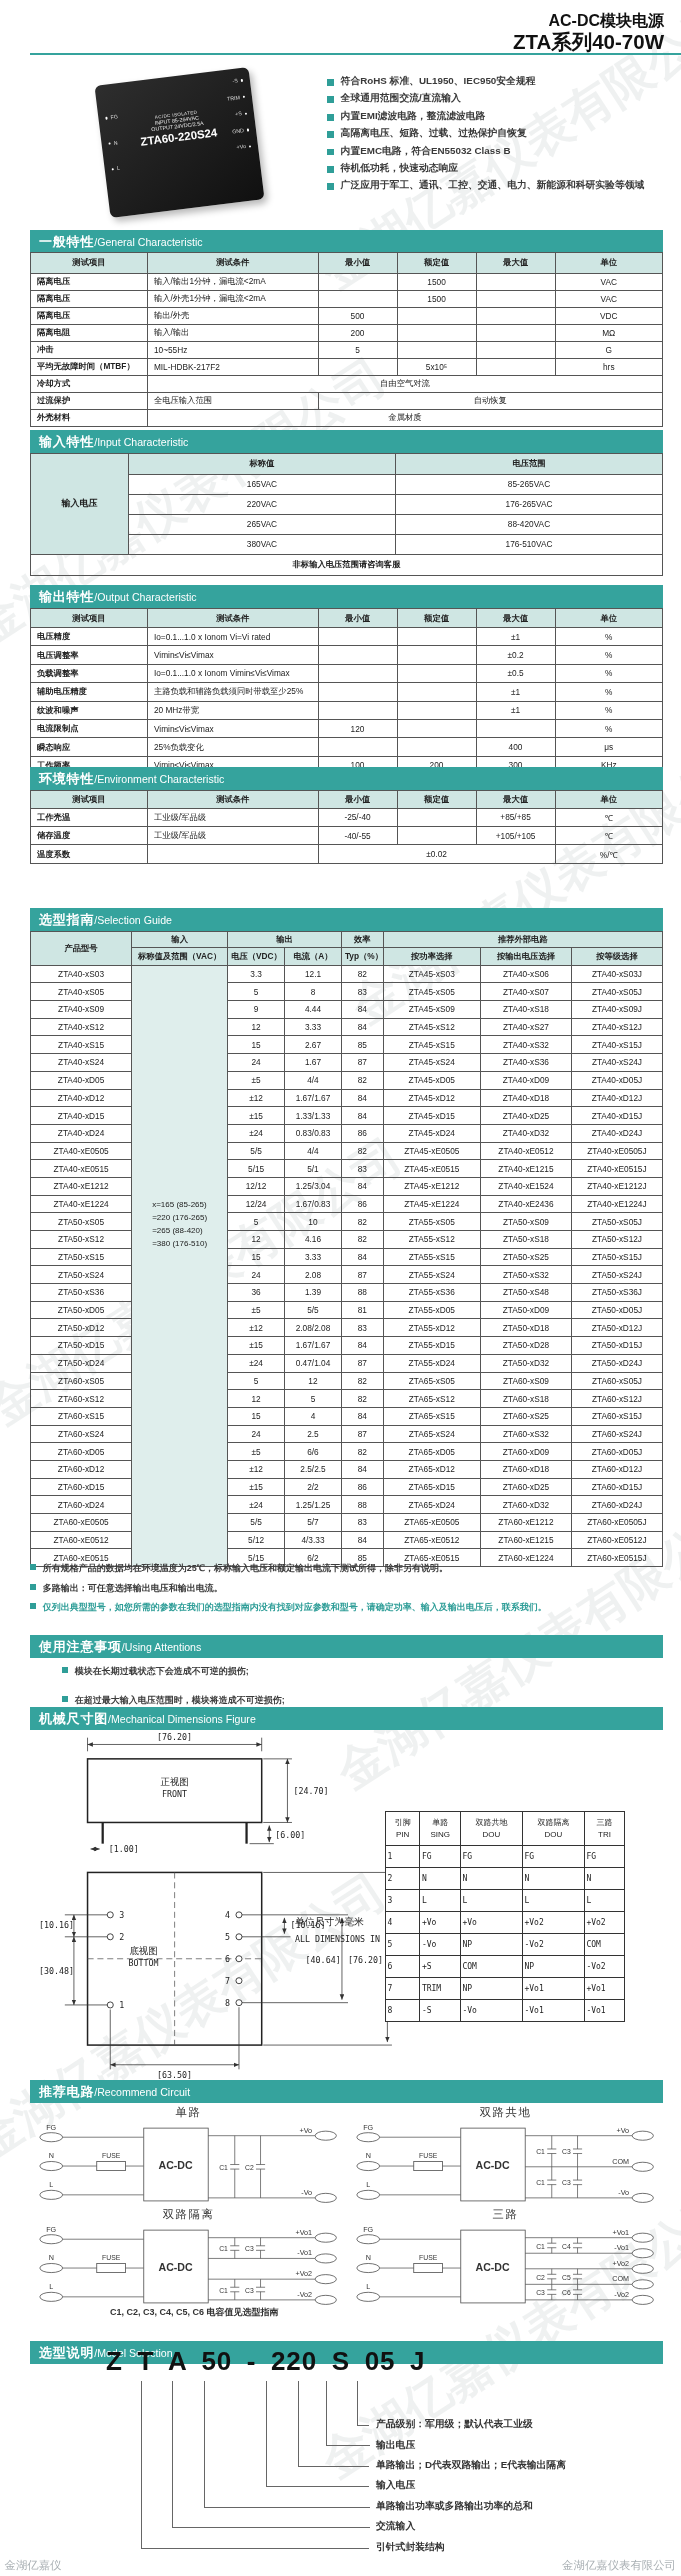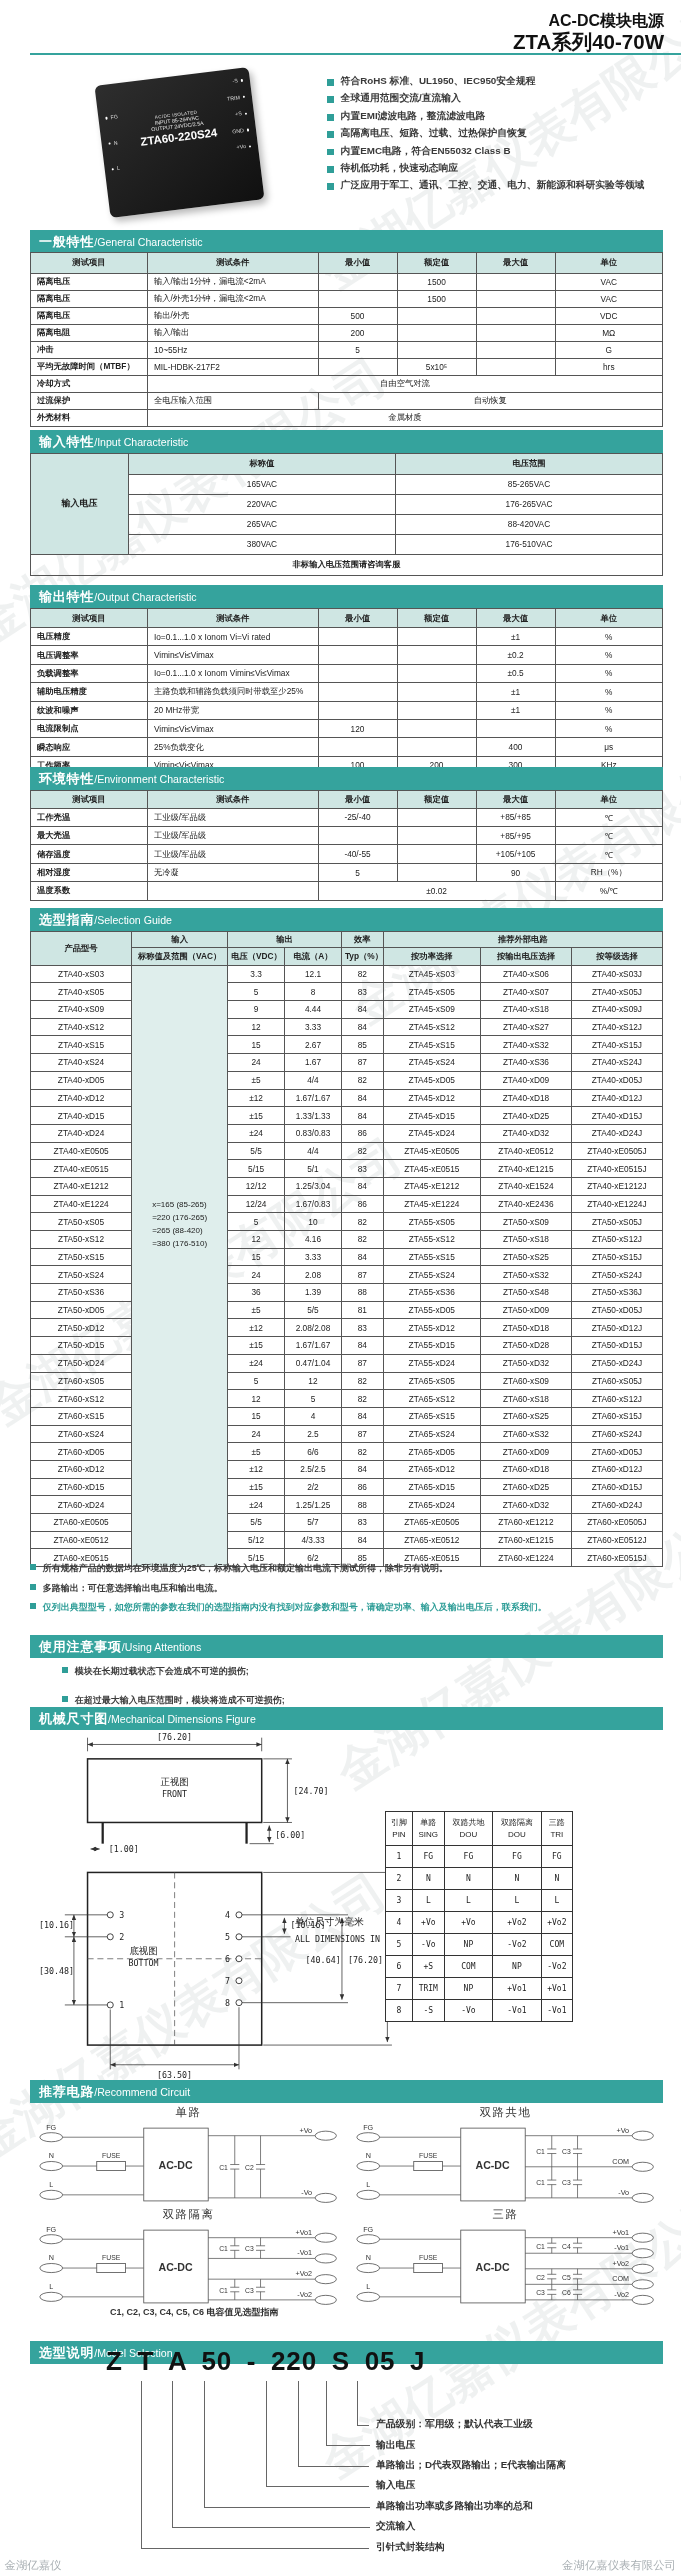--- a/index.html
+++ b/index.html
@@ -68,22 +68,22 @@
   .mech-svg{position:absolute;left:30px;top:1730px;}
   .mrect{fill:none;stroke:#222;stroke-width:2;}
   .mext{stroke:#333;stroke-width:1;}
   .mdim{stroke:#333;stroke-width:1;marker-start:url(#ar);marker-end:url(#ar);}
   .mdash{stroke:#555;stroke-width:1;stroke-dasharray:8 5;}
   .mpin{stroke:#222;stroke-width:3;}
   .mpinc{fill:#fff;stroke:#333;stroke-width:1.2;}
   .mcad{font-family:"DejaVu Sans Mono",monospace;font-size:11px;fill:#222;}
   .mcjk{font-size:12.5px;fill:#222;}
   .mcjk2{font-size:13px;fill:#222;}
-  table.pin-table{position:absolute;left:385px;top:1811px;width:188px;border-collapse:collapse;
-      font-size:8px;text-align:center;}
+  table.pin-table{position:absolute;left:385px;top:1811px;width:240px;border-collapse:collapse;
+      font-size:8px;}
   table.pin-table th,table.pin-table td{border:0.8px solid #333;background:#fff;font-weight:normal;padding:0 1.5px;}
   table.pin-table th{height:33px;line-height:11.4px;}
   table.pin-table td{height:21px;font-family:"DejaVu Sans Mono",monospace;}
   
   .circuits{position:absolute;left:30px;top:2105px;width:633px;height:202px;}
   .circ-cell{position:absolute;width:317px;}
   .circ-title{width:317px;text-align:center;font-size:11.4px;color:#333;letter-spacing:1.5px;margin-bottom:1.5px;}
   .cl{stroke:#555;stroke-width:1;fill:none;}
   .cs{stroke:#555;stroke-width:1.1;fill:#fff;}
   .ctext{fill:#333;}
@@ -401,42 +401,26 @@
       <tbody>
         <tr>
           <td class="c-item">工作壳温</td>
           <td class="c-cond">工业级/军品级</td>
           <td>-25/-40</td>
           <td></td>
           <td>+85/+85</td>
           <td>℃</td>
         </tr>
         <tr>
-          <td class="c-item">最大壳温</td>
-          <td class="c-cond">工业级/军品级</td>
-          <td></td>
-          <td></td>
-          <td>+85/+95</td>
-          <td>℃</td>
-        </tr>
-        <tr>
           <td class="c-item">储存温度</td>
           <td class="c-cond">工业级/军品级</td>
           <td>-40/-55</td>
           <td></td>
           <td>+105/+105</td>
           <td>℃</td>
-        </tr>
-        <tr>
-          <td class="c-item">相对湿度</td>
-          <td class="c-cond">无冷凝</td>
-          <td>5</td>
-          <td></td>
-          <td>90</td>
-          <td>RH（%）</td>
         </tr>
         <tr>
           <td class="c-item">温度系数</td>
           <td class="c-cond"></td>
           <td colspan="3">±0.02</td>
           <td>%/℃</td>
         </tr>
       </tbody>
     </table>
 

